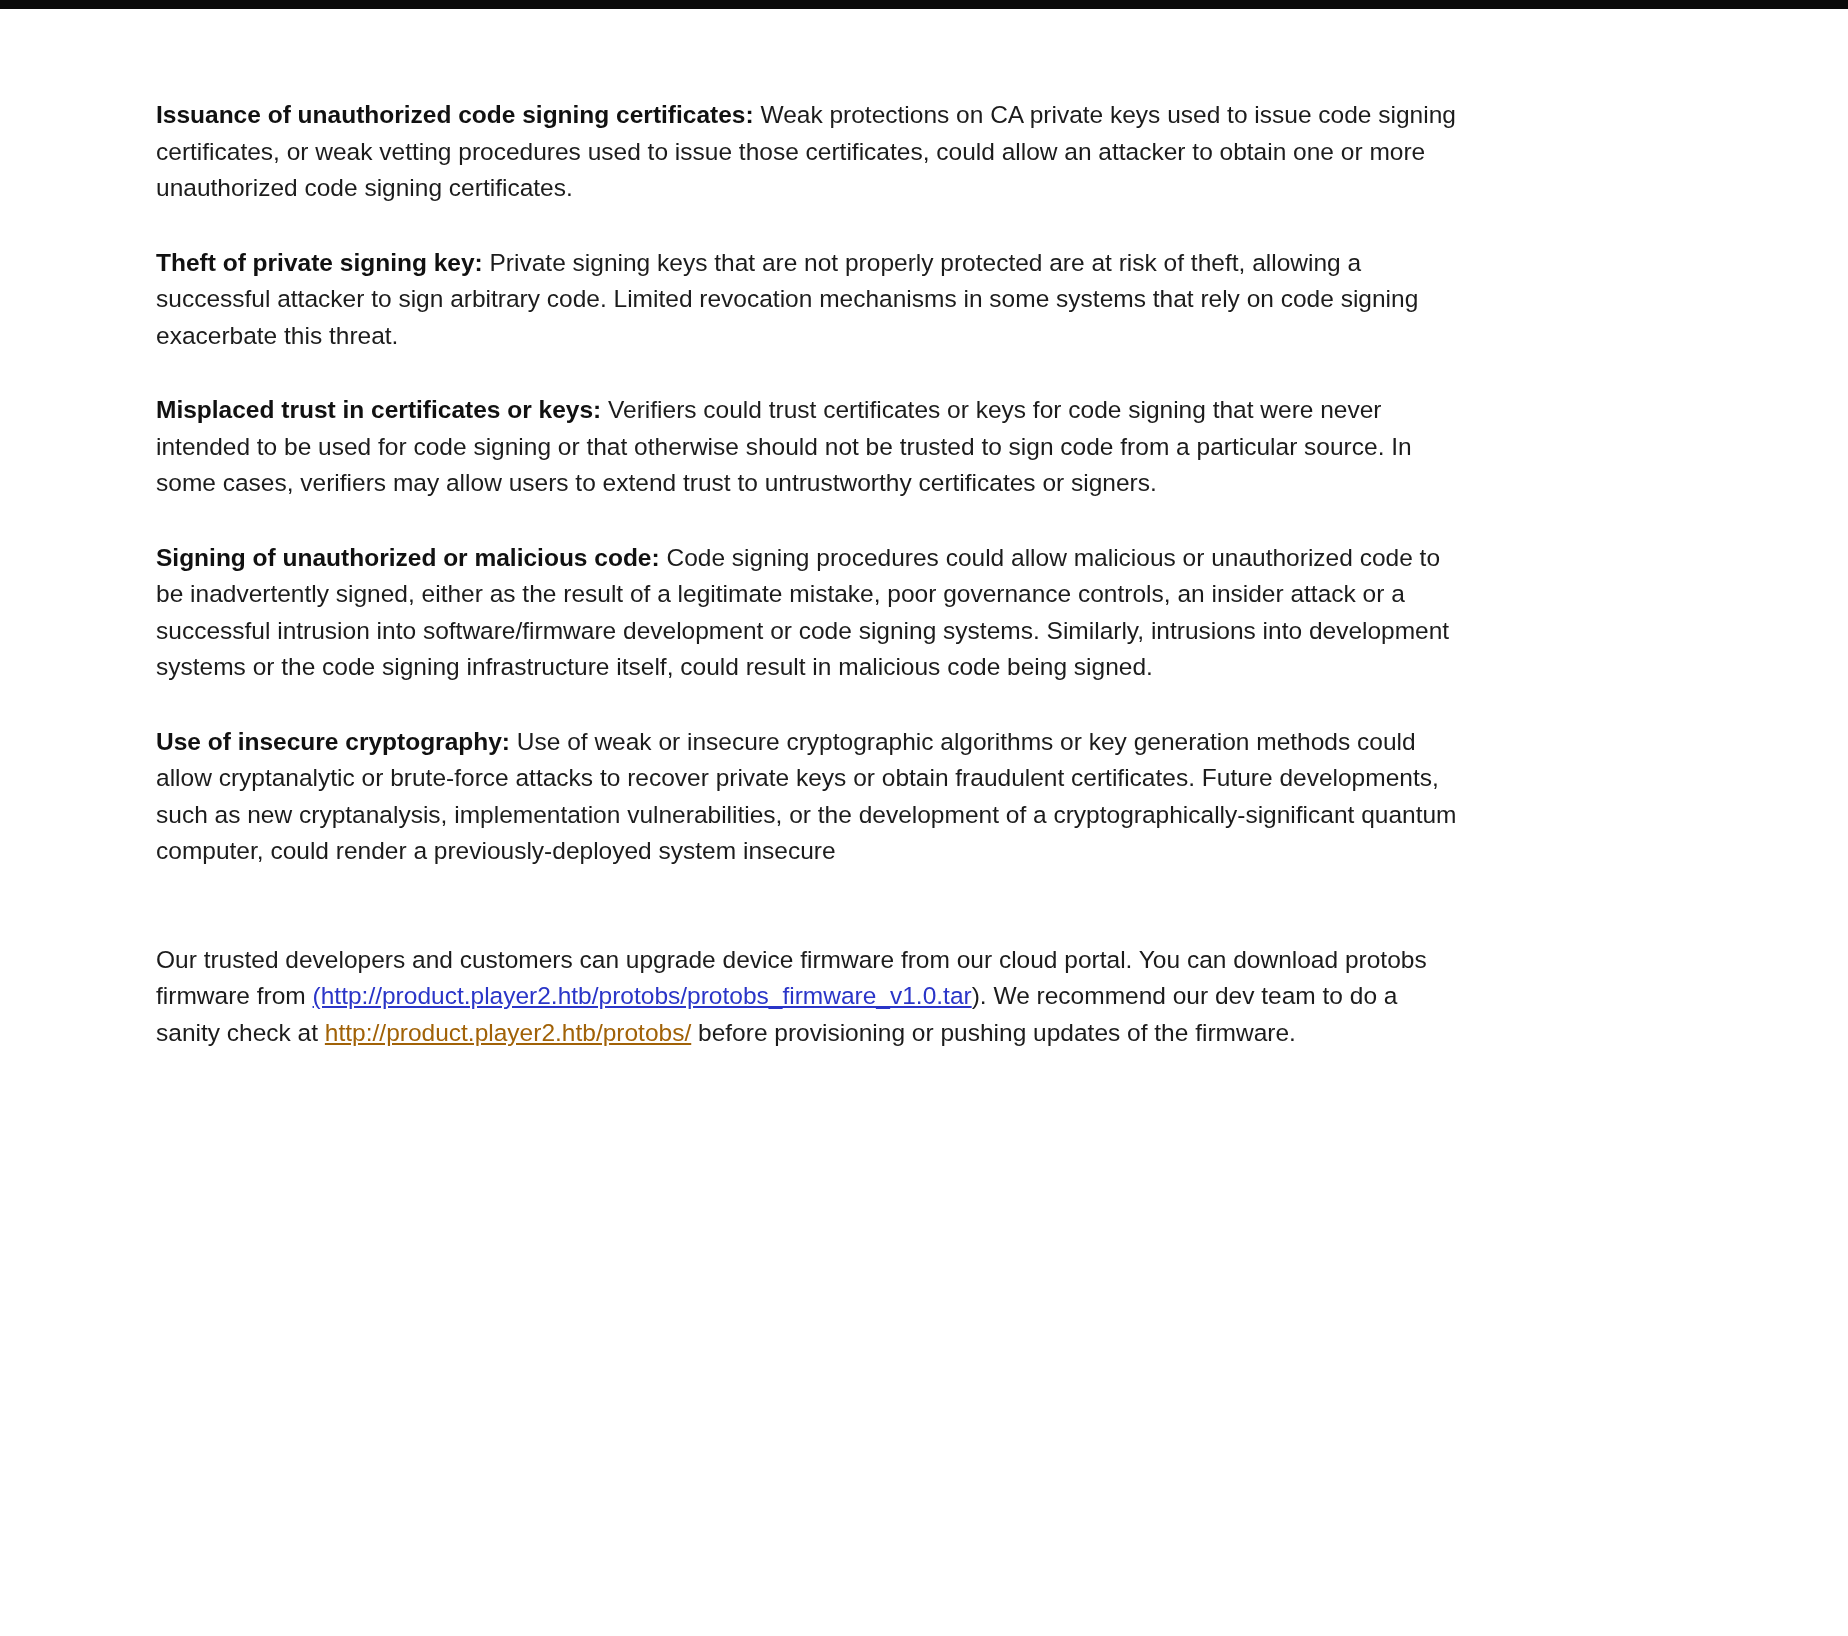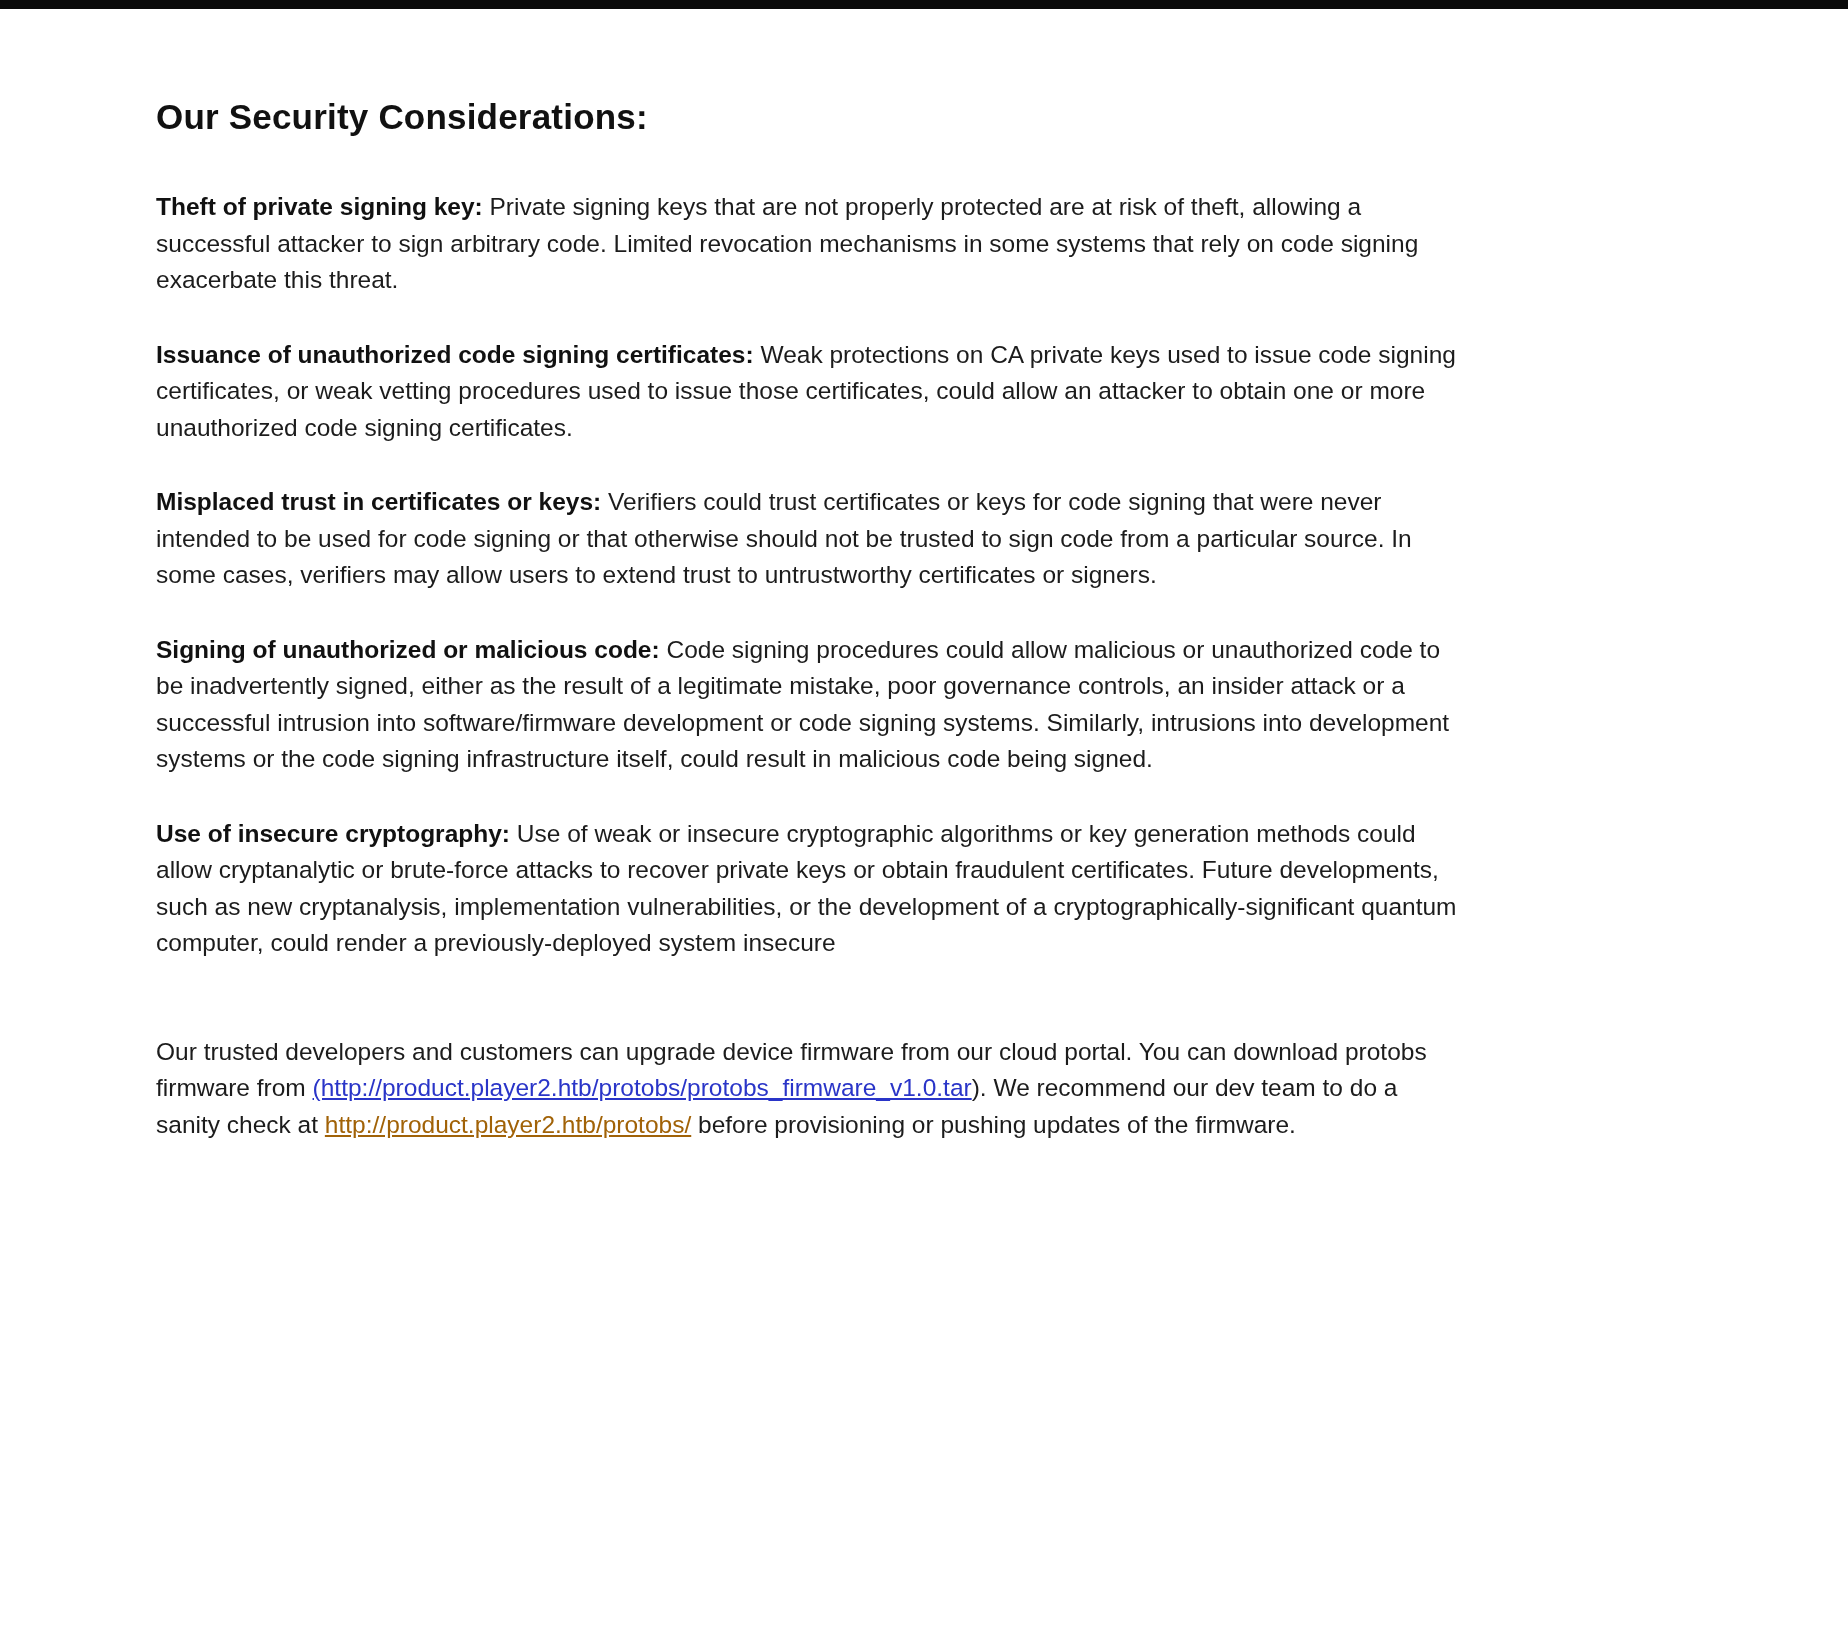--- a/index.html
+++ b/index.html
@@ -62,25 +62,24 @@
 </style>
 </head>
 <body>
 
 <div class="page">
 
   <div class="top-bar"></div>
 
   <div class="content">
 
-    <h1 class="doc-title">Our Security Considerations:</h1>
+
+    <p class="para"><b>Issuance of unauthorized code signing certificates:</b><span> Weak protections on CA private keys used to issue code signing certificates, or weak vetting procedures used to issue those certificates, could allow an attacker to obtain one or more unauthorized code signing certificates.</span></p>
 
     <p class="para"><b>Theft of private signing key:</b><span> Private signing keys that are not properly protected are at risk of theft, allowing a successful attacker to sign arbitrary code. Limited revocation mechanisms in some systems that rely on code signing exacerbate this threat.</span></p>
-
-    <p class="para"><b>Issuance of unauthorized code signing certificates:</b><span> Weak protections on CA private keys used to issue code signing certificates, or weak vetting procedures used to issue those certificates, could allow an attacker to obtain one or more unauthorized code signing certificates.</span></p>
 
     <p class="para"><b>Misplaced trust in certificates or keys:</b><span> Verifiers could trust certificates or keys for code signing that were never intended to be used for code signing or that otherwise should not be trusted to sign code from a particular source. In some cases, verifiers may allow users to extend trust to untrustworthy certificates or signers.</span></p>
 
     <p class="para"><b>Signing of unauthorized or malicious code:</b><span> Code signing procedures could allow malicious or unauthorized code to be inadvertently signed, either as the result of a legitimate mistake, poor governance controls, an insider attack or a successful intrusion into software/firmware development or code signing systems. Similarly, intrusions into development systems or the code signing infrastructure itself, could result in malicious code being signed.</span></p>
 
     <p class="para"><b>Use of insecure cryptography:</b><span> Use of weak or insecure cryptographic algorithms or key generation methods could allow cryptanalytic or brute-force attacks to recover private keys or obtain fraudulent certificates. Future developments, such as new cryptanalysis, implementation vulnerabilities, or the development of a cryptographically-significant quantum computer, could render a previously-deployed system insecure</span></p>
 
     <p class="para closing"><span>Our trusted developers and customers can upgrade device firmware from our cloud portal. You can download protobs firmware from </span><a class="link-blue" href="#">(http://product.player2.htb/protobs/protobs_firmware_v1.0.tar</a><span>). We recommend our dev team to do a sanity check at </span><a class="link-orange" href="#">http://product.player2.htb/protobs/</a><span> before provisioning or pushing updates of the firmware.</span></p>
 
   </div>

